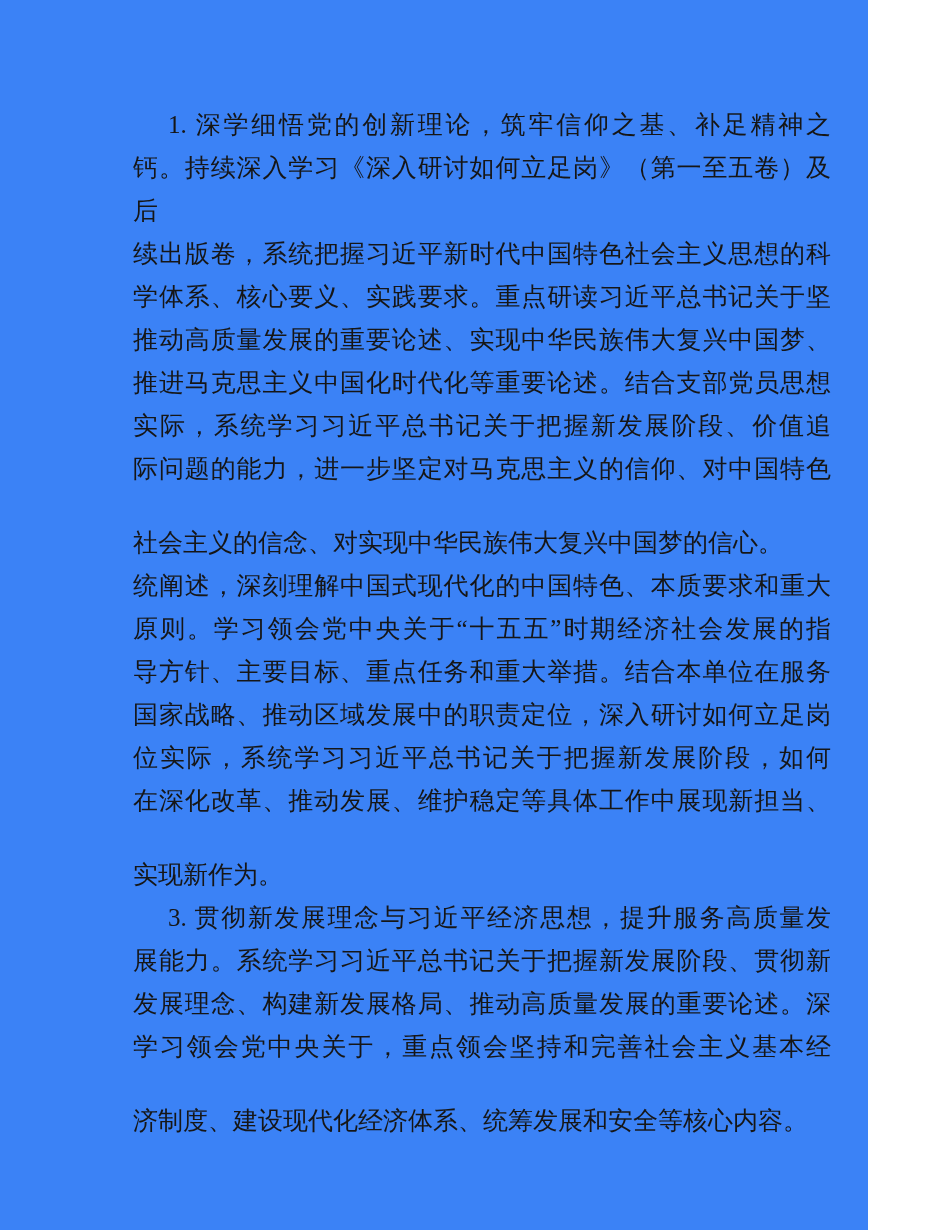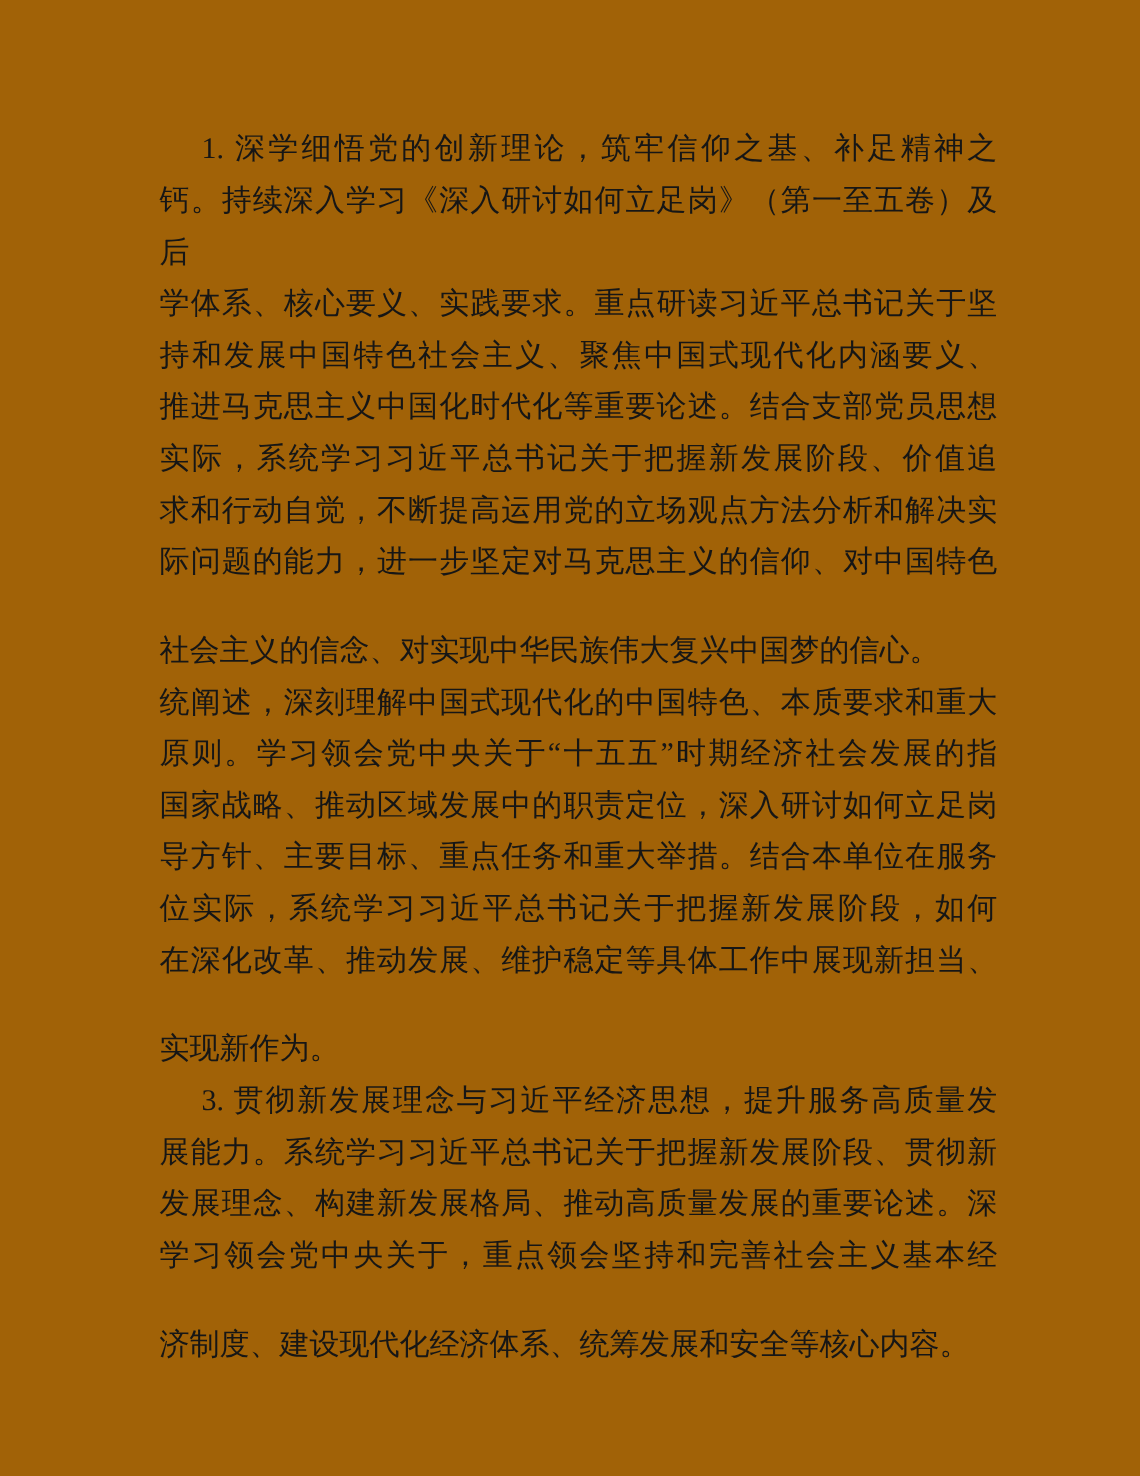--- a/index.html
+++ b/index.html
@@ -2,23 +2,23 @@
 <html><head>
 <meta charset="utf-8">
 <style>
   html, body {
     margin: 0;
     padding: 0;
     background: #ffffff;
   }
   .page {
     position: relative;
-    width: 950px;
+    width: 868px;
     height: 1230px;
-    background: #a16207;
+    background: #3b82f6;
     overflow: hidden;
   }
   .doc {
     position: absolute;
     left: 133px;
     top: 103px;
     width: 698px;
   }
   .para {
     margin: 0;
@@ -46,34 +46,34 @@
 </style>
 </head>
 <body>
 
 <div class="page">
   <div class="doc">
 
     <div class="para">
       <div class="line first">1. 深学细悟党的创新理论，筑牢信仰之基、补足精神之</div>
       <div class="line">钙。持续深入学习《深入研讨如何立足岗》（第一至五卷）及后</div>
+      <div class="line">续出版卷，系统把握习近平新时代中国特色社会主义思想的科</div>
       <div class="line">学体系、核心要义、实践要求。重点研读习近平总书记关于坚</div>
-      <div class="line">持和发展中国特色社会主义、聚焦中国式现代化内涵要义、</div>
+      <div class="line">推动高质量发展的重要论述、实现中华民族伟大复兴中国梦、</div>
       <div class="line">推进马克思主义中国化时代化等重要论述。结合支部党员思想</div>
       <div class="line">实际，系统学习习近平总书记关于把握新发展阶段、价值追</div>
-      <div class="line">求和行动自觉，不断提高运用党的立场观点方法分析和解决实</div>
       <div class="line">际问题的能力，进一步坚定对马克思主义的信仰、对中国特色</div>
       <div class="line plast">社会主义的信念、对实现中华民族伟大复兴中国梦的信心。</div>
     </div>
 
     <div class="para">
       <div class="line">统阐述，深刻理解中国式现代化的中国特色、本质要求和重大</div>
       <div class="line">原则。学习领会党中央关于“十五五”时期经济社会发展的指</div>
+      <div class="line">导方针、主要目标、重点任务和重大举措。结合本单位在服务</div>
       <div class="line">国家战略、推动区域发展中的职责定位，深入研讨如何立足岗</div>
-      <div class="line">导方针、主要目标、重点任务和重大举措。结合本单位在服务</div>
       <div class="line">位实际，系统学习习近平总书记关于把握新发展阶段，如何</div>
       <div class="line">在深化改革、推动发展、维护稳定等具体工作中展现新担当、</div>
       <div class="line plast">实现新作为。</div>
     </div>
 
     <div class="para">
       <div class="line first">3. 贯彻新发展理念与习近平经济思想，提升服务高质量发</div>
       <div class="line">展能力。系统学习习近平总书记关于把握新发展阶段、贯彻新</div>
       <div class="line">发展理念、构建新发展格局、推动高质量发展的重要论述。深</div>
       <div class="line">学习领会党中央关于，重点领会坚持和完善社会主义基本经</div>

